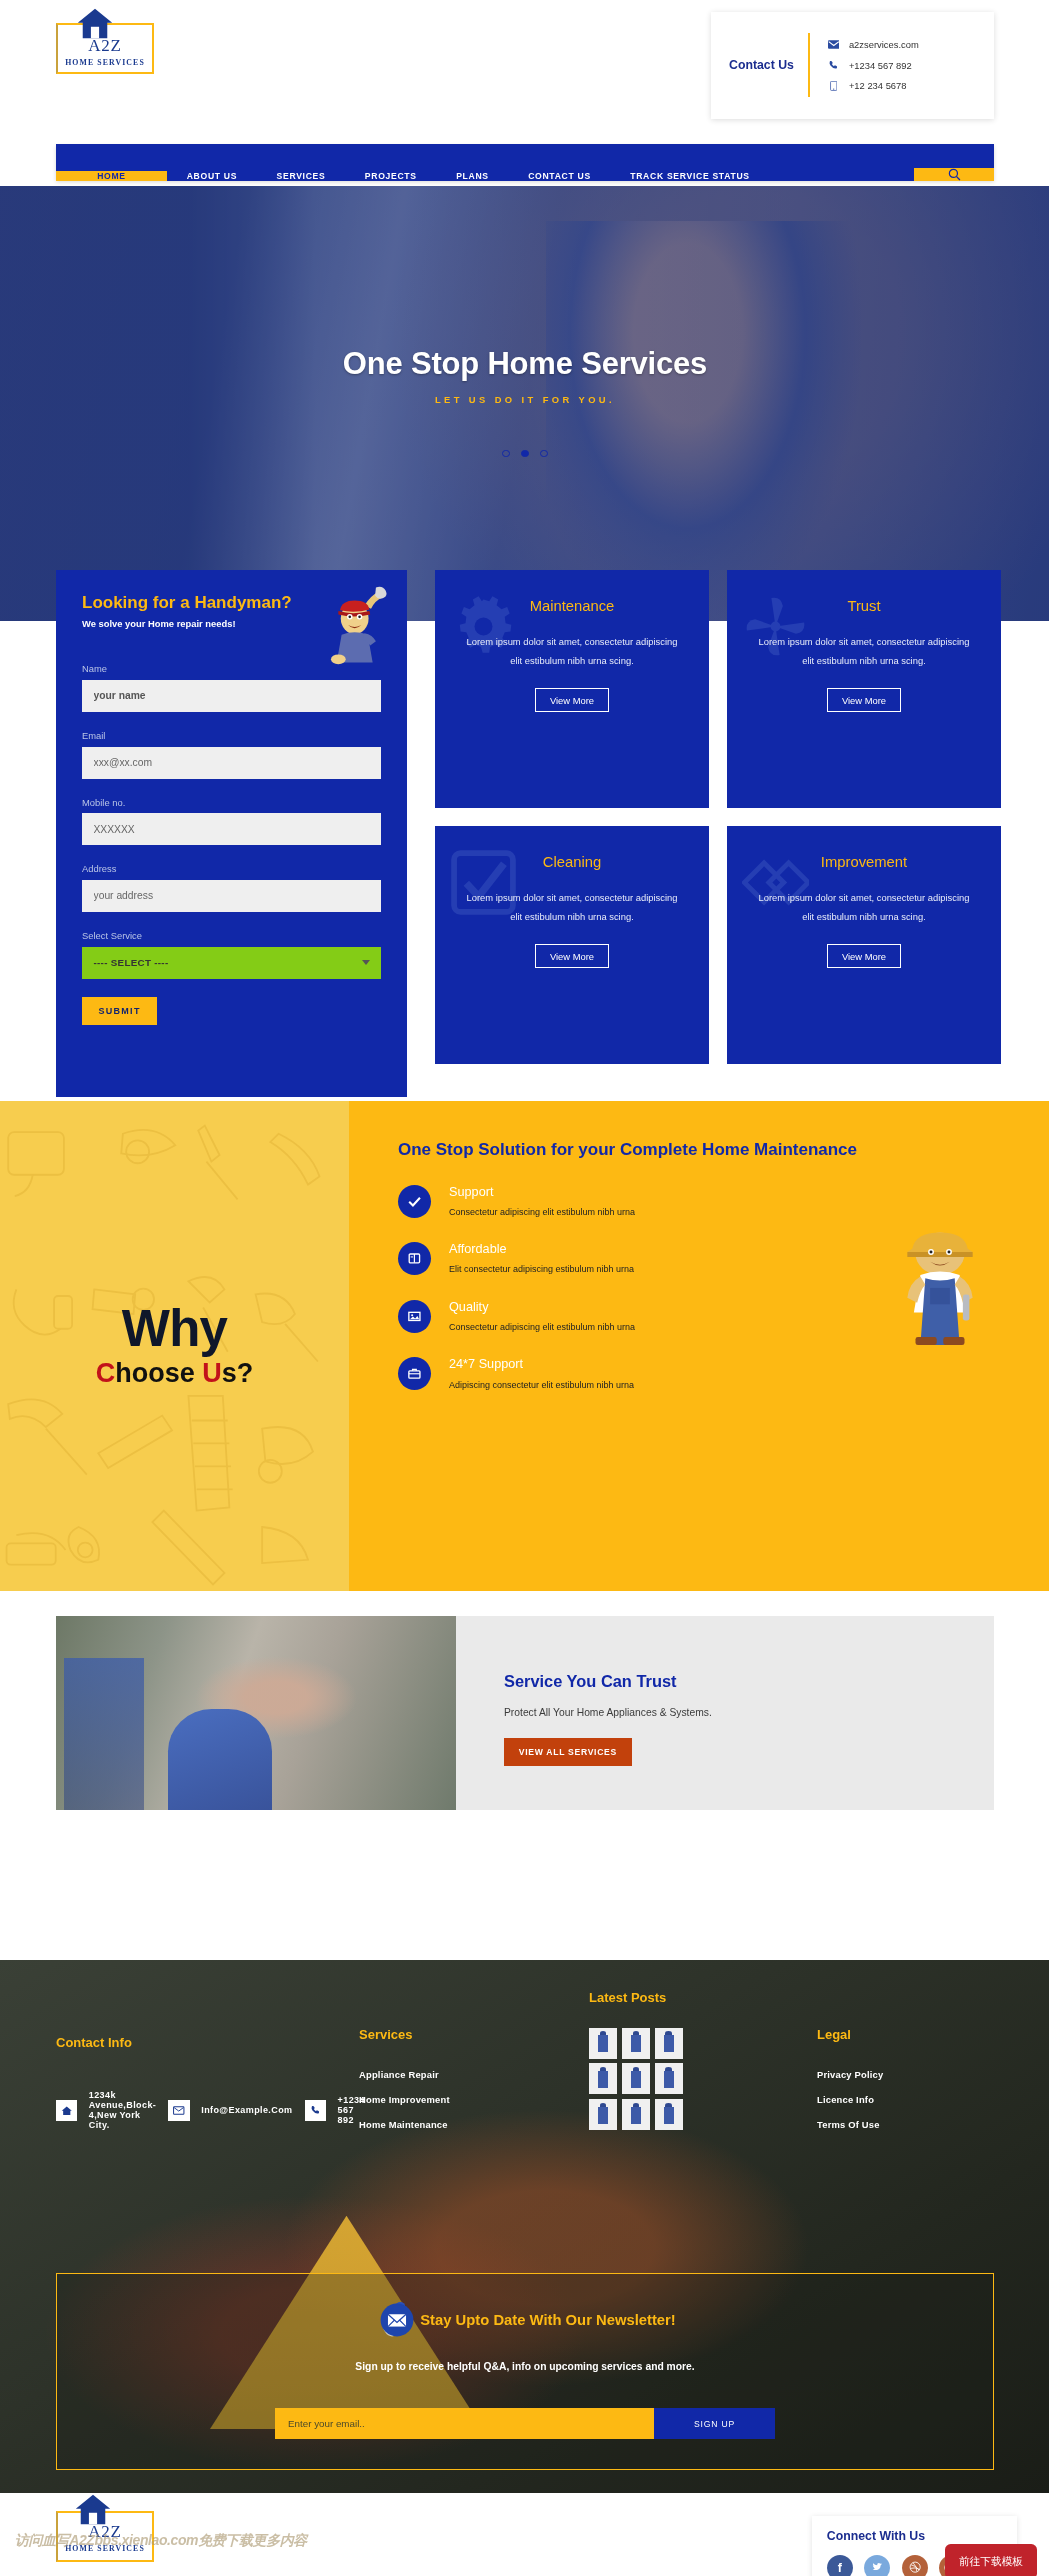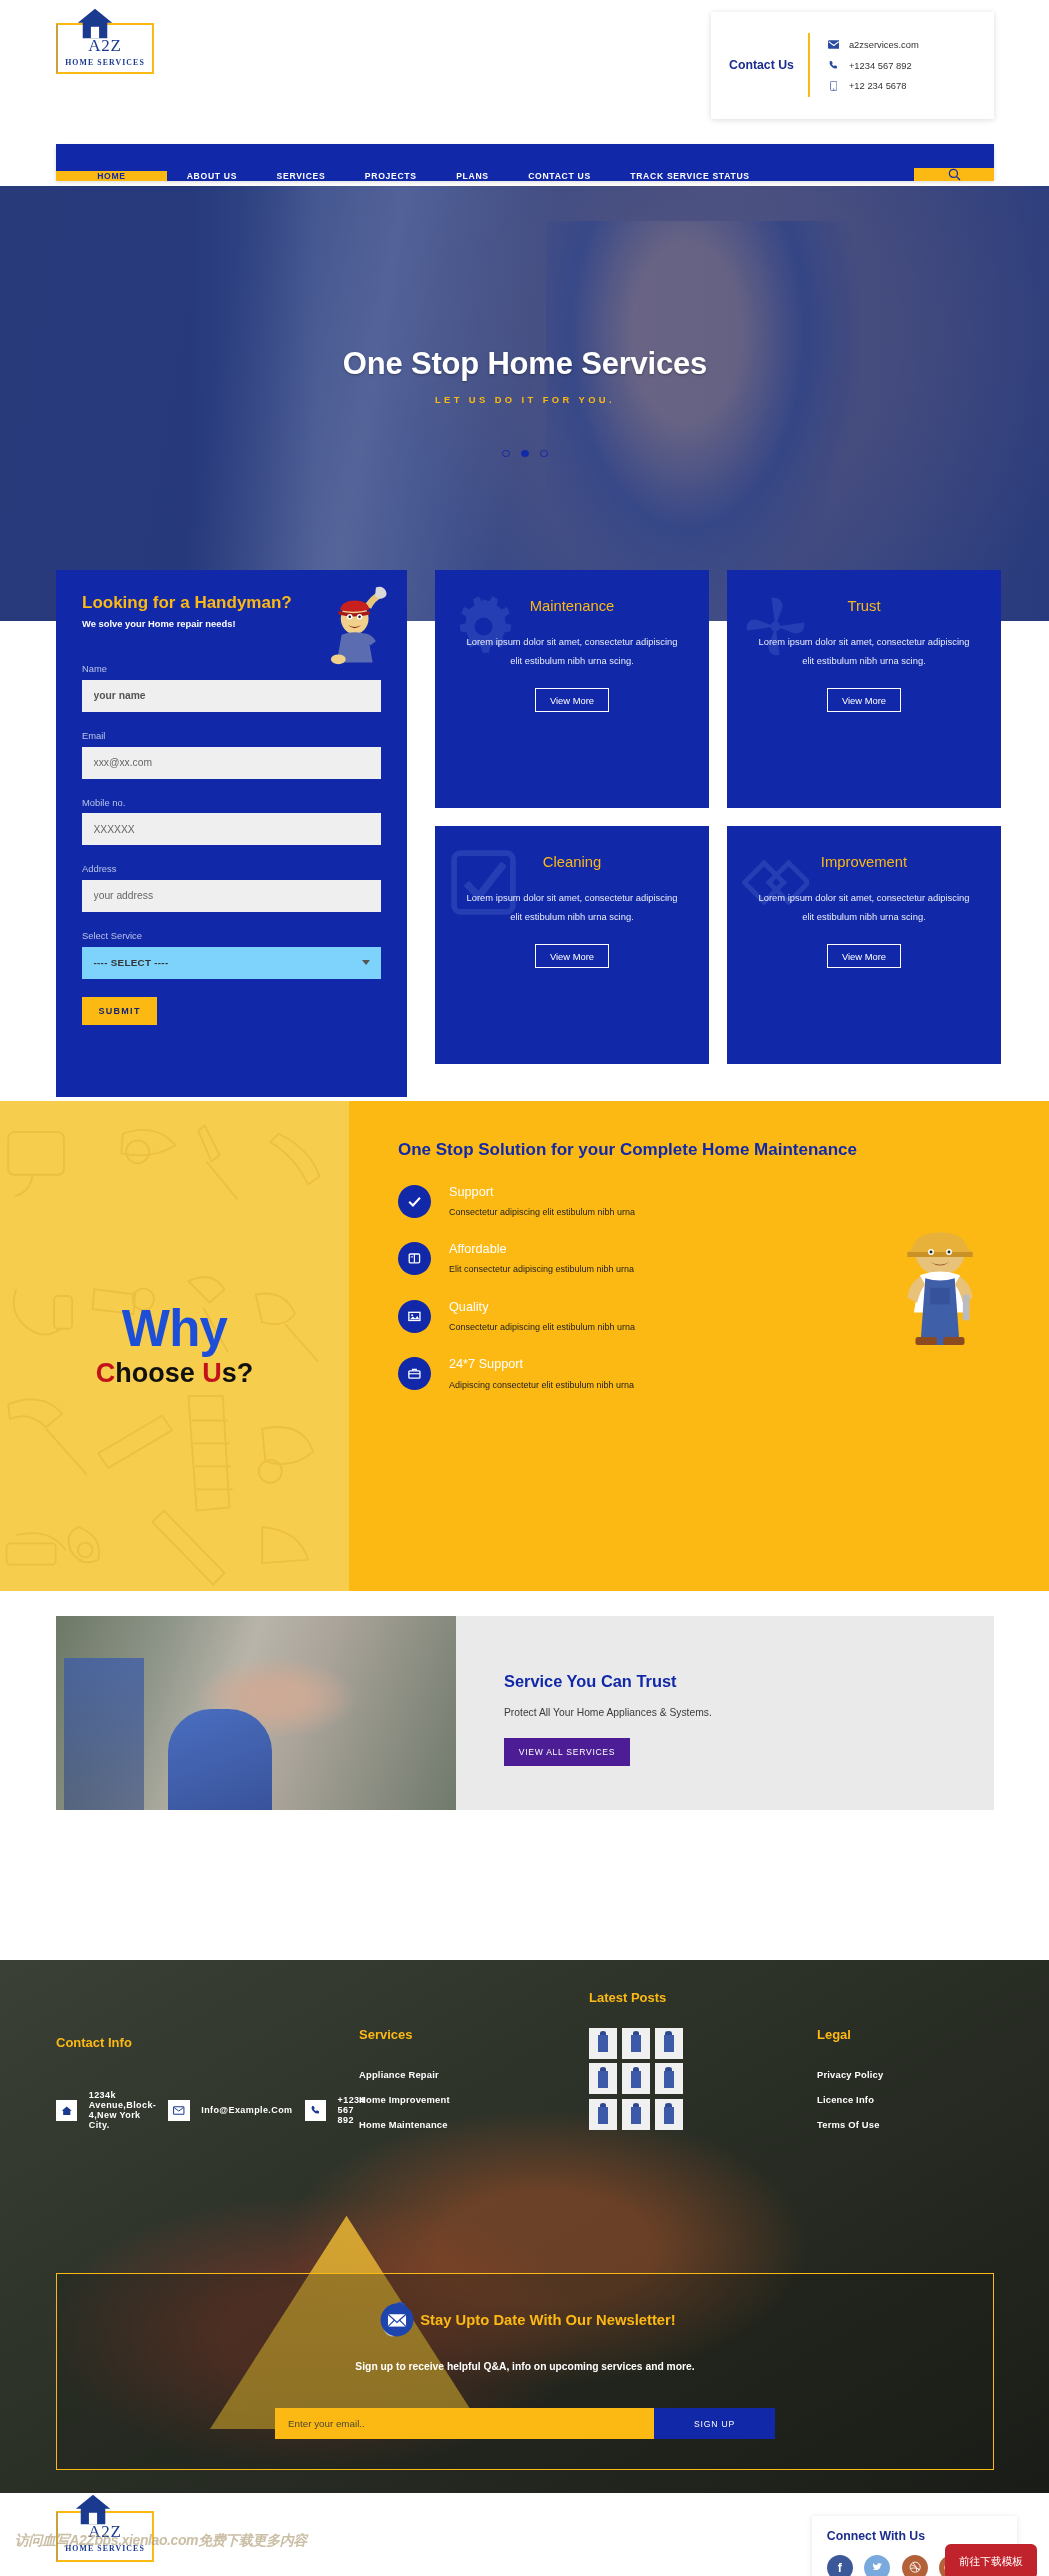--- a/index.html
+++ b/index.html
@@ -129,21 +129,21 @@
   }
   .field-input::placeholder { color: #666; }
   .field-input.strong::placeholder { font-weight: bold; color: #555; }
   .select-wrap { position: relative; }
   .select-caret {
     position: absolute; right: 11.5px; top: 13px; width: 0; height: 0;
     border-left: 4.9px solid transparent; border-right: 4.9px solid transparent;
     border-top: 5.7px solid #555; pointer-events: none;
   }
   .select-box {
-    width: 100%; height: 32px; background: #7dd3fc;
+    width: 100%; height: 32px; background: #84cc16;
     display: flex; align-items: center; padding: 0 11.5px;
     font-size: 9.8px; font-weight: bold; color: #333; letter-spacing: 0.3px; cursor: pointer;
   }
   .submit-btn {
     margin-top: 18px; background: #FDB913; border: none; color: #13256e;
     font-size: 9px; font-weight: bold; letter-spacing: 1.3px;
     padding: 9px 16.4px; cursor: pointer; font-family: "Liberation Sans", sans-serif;
   }
 
   .cards { position: absolute; left: 435px; top: 11.5px; width: 566px; }
@@ -169,21 +169,21 @@
   }
 
   
   .why { position: absolute; left: 0; top: 1101px; width: 1050px; height: 490px; display: flex; }
   .why-left {
     width: 349px; background: #F7CD4E; position: relative; overflow: hidden;
     display: flex; flex-direction: column; align-items: center; justify-content: center;
   }
   .tools-bg { position: absolute; inset: 0; opacity: 0.42; }
   .why-word {
-    font-size: 51px; font-weight: bold; color: #1d4ed8; line-height: 0.95;
+    font-size: 51px; font-weight: bold; color: #0f172a; line-height: 0.95;
     position: relative; z-index: 2; letter-spacing: -0.8px;
   }
   .why-word2 {
     font-size: 27px; font-weight: bold; line-height: 1; margin-top: 6.6px;
     position: relative; z-index: 2; color: #111;
   }
   .why-word2 .r { color: #C2121A; }
   .why-right { flex: 1; background: #FDB913; padding: 39px 0 0 49px; position: relative; }
   .why-title { font-size: 17px; font-weight: bold; color: #1128a8; }
   .feature { display: flex; align-items: flex-start; gap: 18px; margin-top: 24.6px; }
@@ -211,23 +211,23 @@
     border-radius: 42% 42% 0 0;
   }
   .trust-photo::before {
     content:""; position:absolute; left:2%; top:22%; width:20%; height:78%;
     background: linear-gradient(180deg, rgba(60,92,170,0.75), rgba(40,62,125,0.5));
   }
   .trust-text { flex: 1; background: #eaeaea; padding: 56px 0 0 48px; }
   .trust-h { font-size: 16.4px; font-weight: bold; color: #1128a8; }
   .trust-p { font-size: 10.3px; color: #3b3b3b; margin-top: 16.4px; }
   .trust-btn {
-    display: inline-block; margin-top: 19.7px; background: #4c1d95; color: #fff;
+    display: inline-block; margin-top: 19.7px; background: #c2410c; color: #fff;
     font-size: 8.6px; letter-spacing: 0.7px; padding: 9px 14.8px; border: none;
-    cursor: pointer; font-family: "Liberation Sans", sans-serif;
+    cursor: pointer; font-family: "Liberation Sans", sans-serif; font-weight: bold;
   }
 
   
   .footer {
     position: absolute; left: 0; top: 1960px; width: 1050px; height: 533px;
     background:
       radial-gradient(ellipse at 52% 54%, rgba(160,80,40,0.55) 0 14%, rgba(0,0,0,0) 34%),
       radial-gradient(ellipse at 30% 70%, rgba(200,60,40,0.35) 0 9%, rgba(0,0,0,0) 26%),
       linear-gradient(150deg, #3a4036 0%, #2d3229 40%, #23271f 70%, #1a1d17 100%);
     overflow: hidden;

